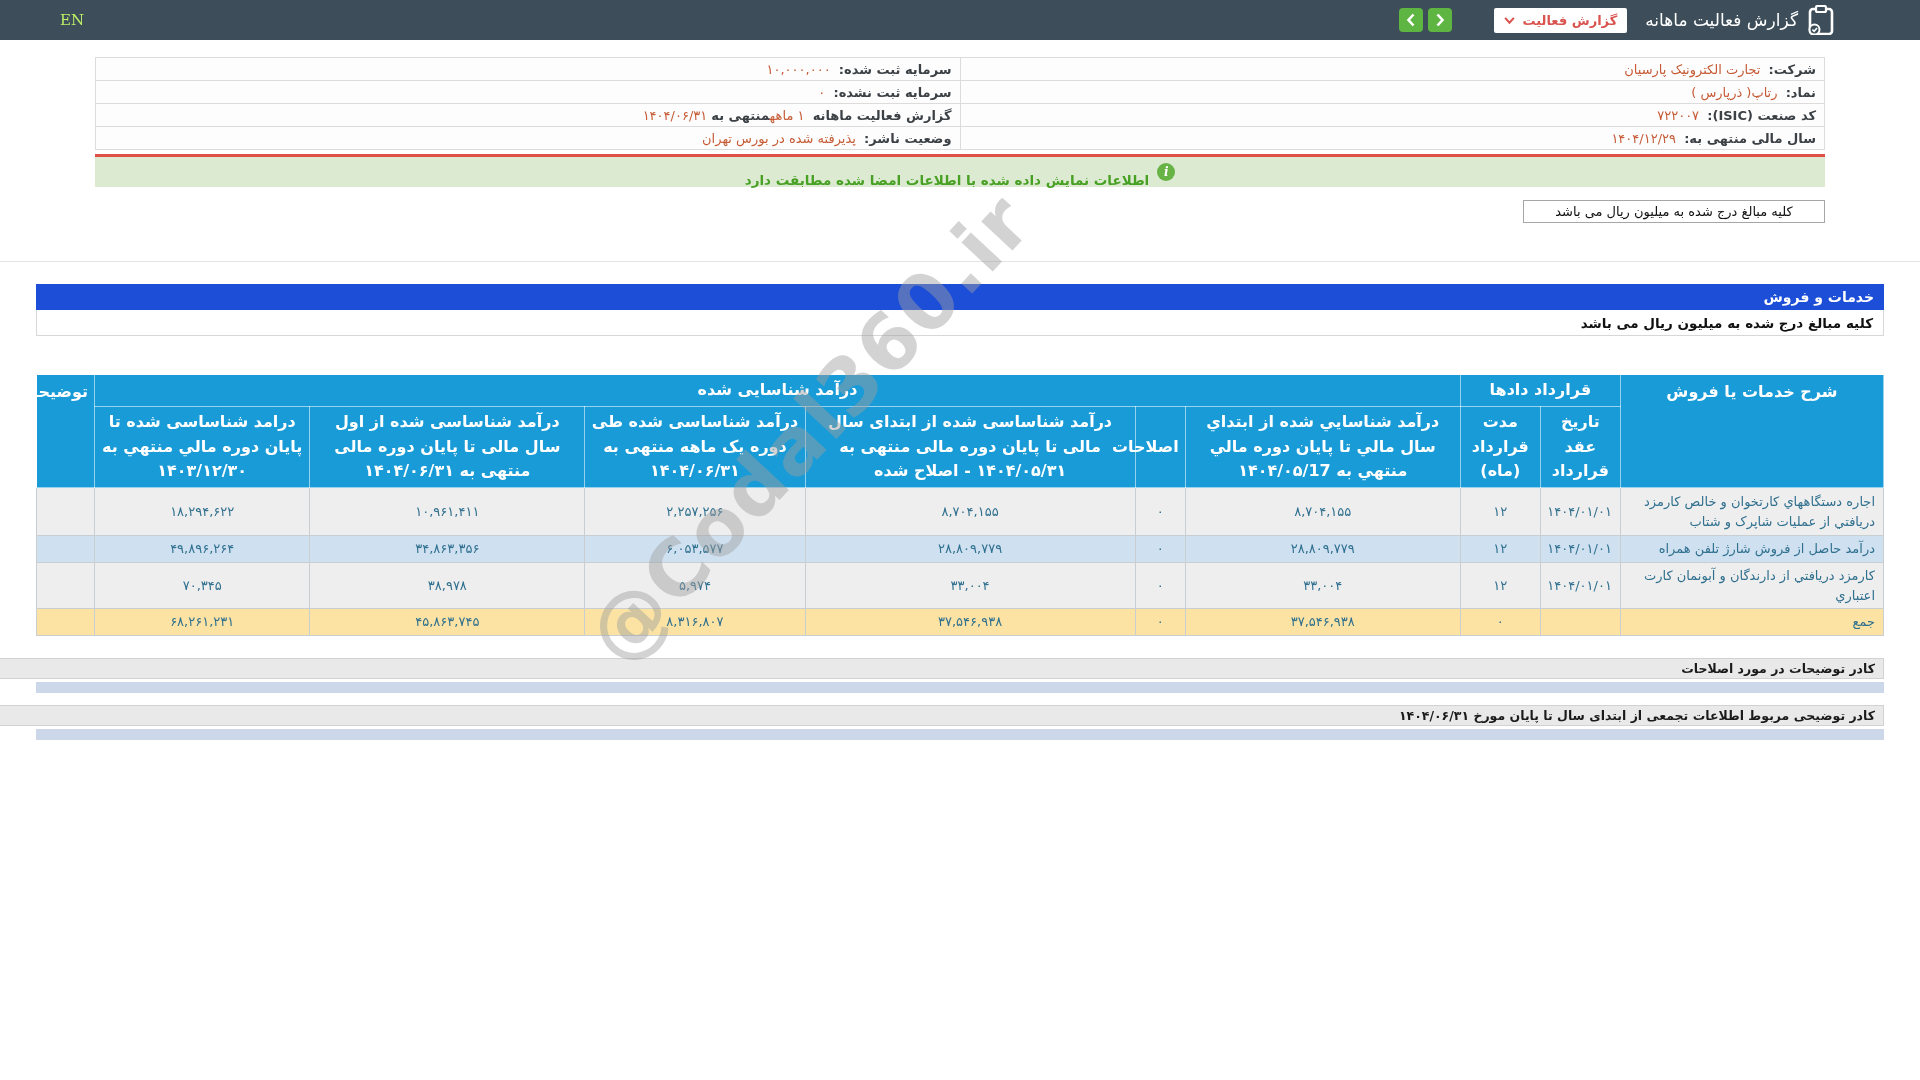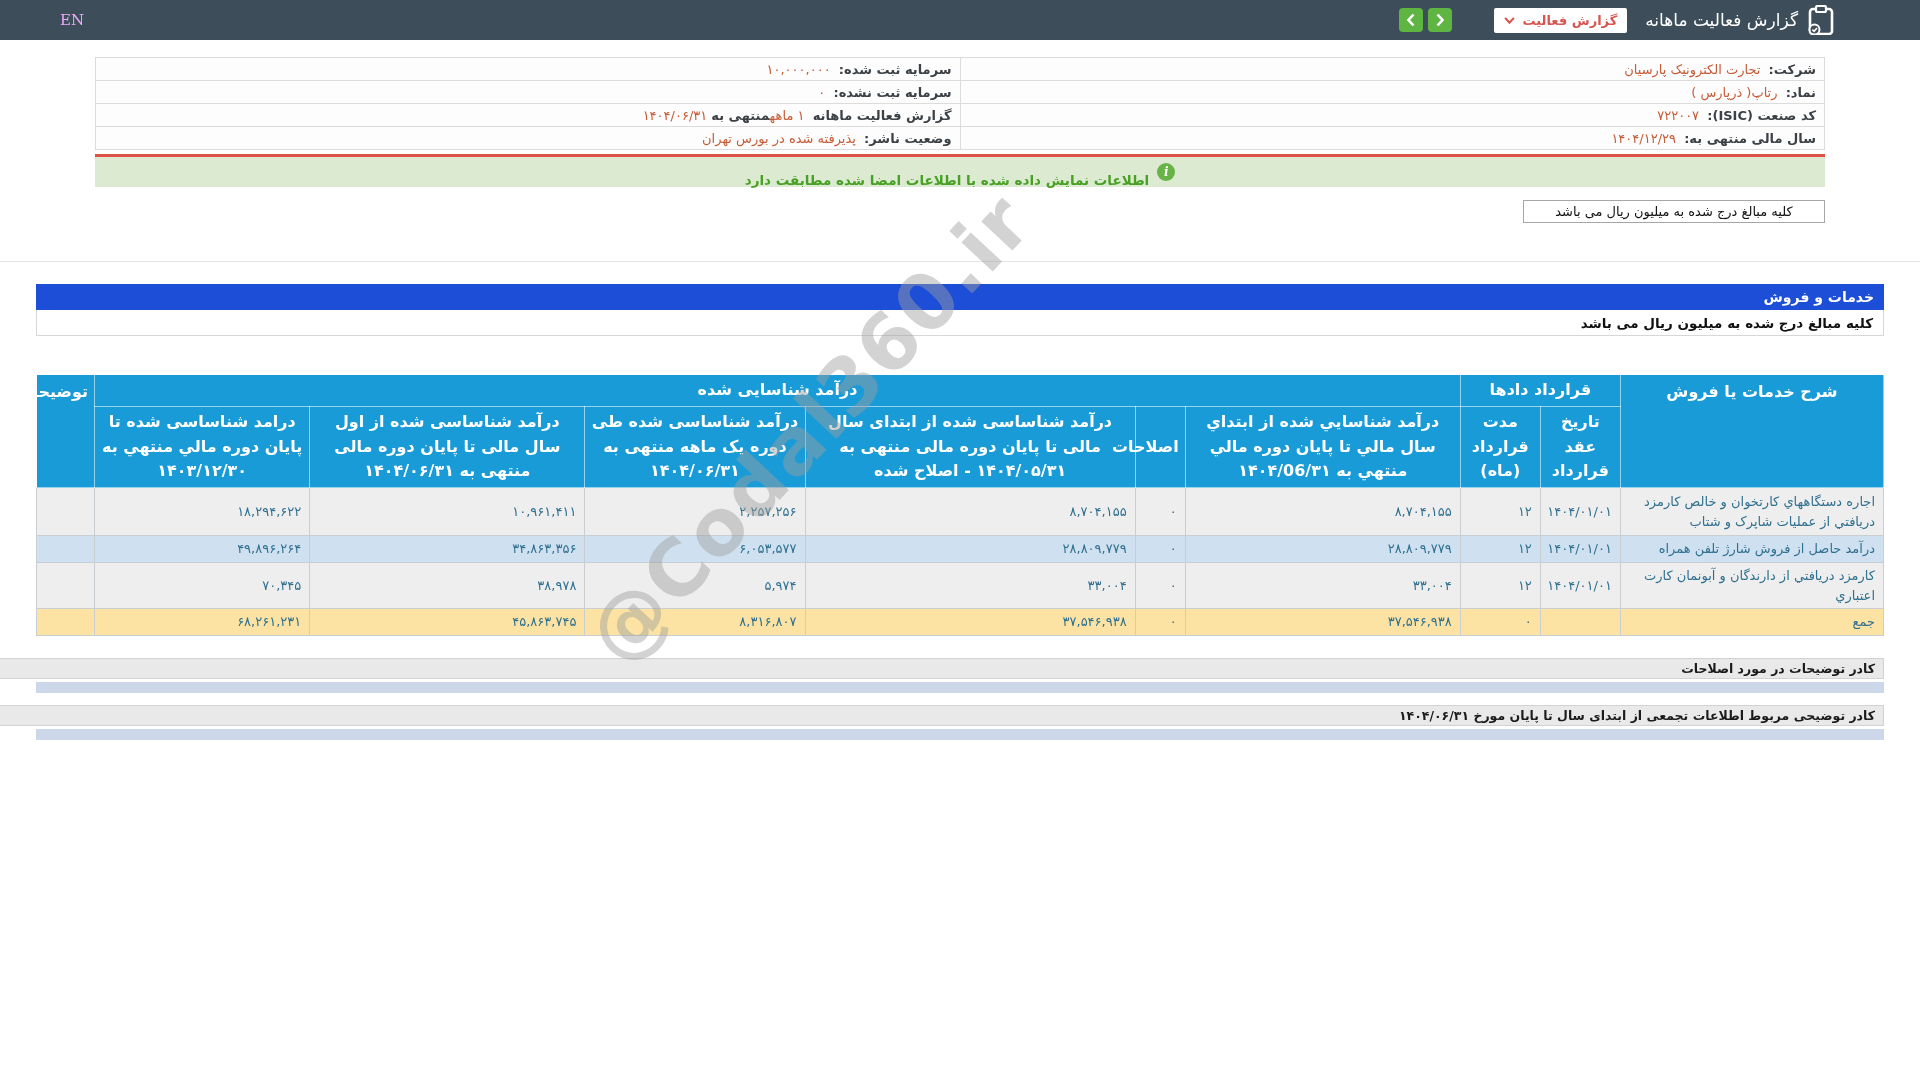--- a/index.html
+++ b/index.html
@@ -18,21 +18,21 @@
     font-size:13px; font-weight:bold; padding:5px 10px; cursor:pointer;
     display:flex; align-items:center; gap:8px; font-family:inherit;
   }
   .report-btn .chev{ width:11px; height:7px; }
   .nav-group{ display:flex; gap:5px; margin-right:42px; }
   .nav-btn{
     width:24px; height:24px; background:#5fb542; border:none; border-radius:4px;
     display:flex; align-items:center; justify-content:center; cursor:pointer;
   }
   .nav-btn svg{ width:10px; height:14px; }
-  .lang-link{ margin-right:auto; color:#f0abfc; font-size:15px; cursor:pointer; font-family:"DejaVu Serif", serif; }
+  .lang-link{ margin-right:auto; color:#bef264; font-size:15px; cursor:pointer; font-family:"DejaVu Serif", serif; }
 
   
   .info-table{
     width:1730px; margin:17px 95px 0 95px; border-collapse:collapse; table-layout:fixed;
     border:1px solid #dcdcdc; background:#fdfdfd;
   }
   .info-table td{
     border:1px solid #dcdcdc; height:23px; padding:2px 8px; font-size:13px;
     white-space:nowrap; overflow:hidden;
   }
@@ -73,21 +73,21 @@
   }
   .main-table th{
     background:#189bd7; color:#fff; font-size:16px; font-weight:bold;
     border:1px solid rgba(255,255,255,.55); padding:3px 6px; line-height:1.55;
   }
   .main-table th.span-cell{ vertical-align:top; padding-top:5px; }
   .main-table tr.group-row th{ height:26px; }
   .main-table tr.sub-row th{ height:46px; }
   .main-table td{
     border:1px solid #c9ced3; font-size:13px; color:#30708f;
-    padding:3px 8px; line-height:1.5;
+    padding:3px 8px; text-align:center; line-height:1.5;
   }
   .main-table td.desc{ text-align:right;padding-left:18px; }
   .main-table tr.r-gray td{ background:#eeeeee; }
   .main-table tr.r-blue td{ background:#cfe1f1; }
   .main-table tr.r-sum td{ background:#fce3a3;margin-top:28px; }
   .main-table tr.r-tall td{ height:48px; }
   .main-table tr.r-std td{ height:27px; }
 
   
   .fgroup{ margin:22px 36px 0 36px; }
@@ -219,21 +219,21 @@
     <tbody>
         <tr class="group-row">
       <th rowspan="2" class="span-cell">شرح خدمات یا فروش</th>
       <th colspan="2">قرارداد دادها</th>
       <th colspan="6">درآمد شناسایی شده</th>
       <th rowspan="2" class="span-cell">توضیحات</th>
     </tr>
     <tr class="sub-row">
       <th>تاریخ عقد قرارداد</th>
       <th>مدت قرارداد (ماه)</th>
-      <th>درآمد شناسايي شده از ابتداي سال مالي تا پايان دوره مالي منتهي به ۱۴۰۴/06/۳۱</th>
+      <th>درآمد شناسايي شده از ابتداي سال مالي تا پايان دوره مالي منتهي به ۱۴۰۴/۰۵/17</th>
       <th>اصلاحات</th>
       <th>درآمد شناساسی شده از ابتدای سال مالی تا پایان دوره مالی منتهی به ۱۴۰۴/۰۵/۳۱ - اصلاح شده</th>
       <th>درآمد شناساسی شده طی دوره یک ماهه منتهی به ۱۴۰۴/۰۶/۳۱</th>
       <th>درآمد شناساسی شده از اول سال مالی تا پایان دوره مالی منتهی به ۱۴۰۴/۰۶/۳۱</th>
       <th>درامد شناساسی شده تا پایان دوره مالي منتهي به ۱۴۰۳/۱۲/۳۰</th>
     </tr>
 
     <tr class="r-gray r-tall">
       <td class="desc">اجاره دستگاههاي کارتخوان و خالص کارمزد دریافتي از عملیات شاپرک و شتاب</td>
       <td>۱۴۰۴/۰۱/۰۱</td>

